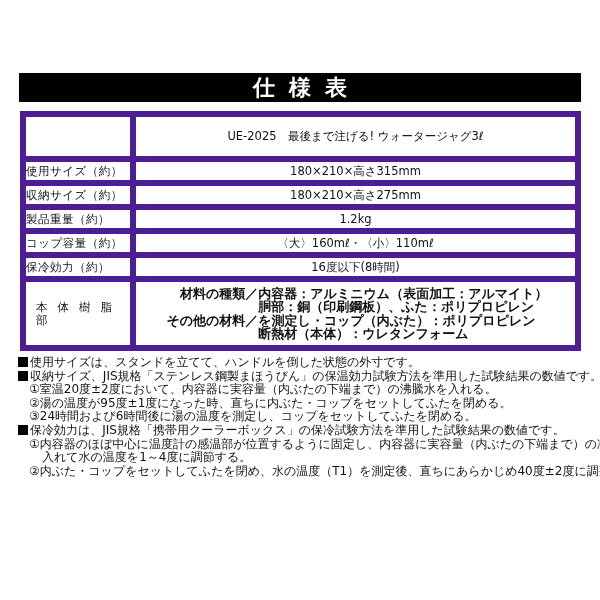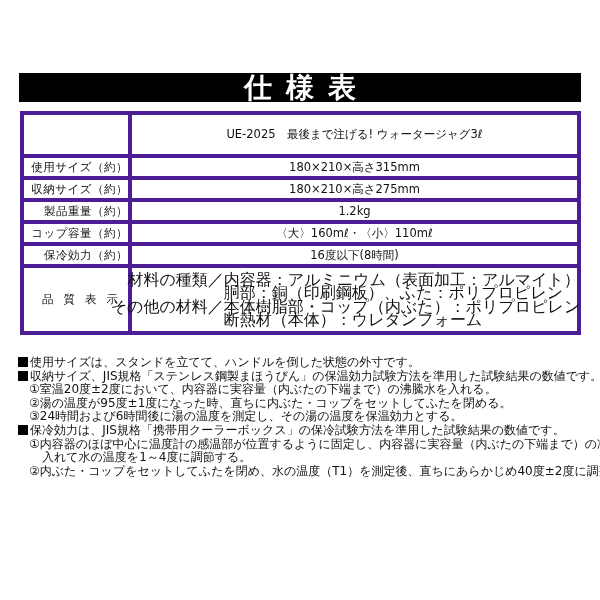--- a/index.html
+++ b/index.html
@@ -7,40 +7,40 @@
     width: 600px; height: 600px; position: relative; overflow: hidden;
     font-family: "DejaVu Sans", "Liberation Sans", sans-serif;
     color: #111111;
   }
   .title-bar {
     position: absolute; left: 19px; top: 73px; width: 562px; height: 29px;
     background: #000000; color: #ffffff;
     display: flex; align-items: center; justify-content: center;
   }
   .title-bar span {
-    font-size: 28px; letter-spacing: 14px; padding-left: 14px; font-weight: bold;
+    font-size: 22px; letter-spacing: 14px; padding-left: 14px; font-weight: bold;
   }
   table.spec {
     position: absolute; left: 20px; top: 111px; width: 561px;
     border-collapse: collapse; table-layout: fixed;
     border: 1.5px solid #222222;
   }
   table.spec td {
-    border: 4px solid #4c1d95; padding: 0; font-size: 11.5px; line-height: 1.1;
+    border: 6px solid #4c1d95; padding: 0; font-size: 11.5px; line-height: 1.1;
   }
-  td.lbl { width: 104px; text-align: right; letter-spacing: 0.5px; }
+  td.lbl { width: 104px; text-align: left; letter-spacing: 0.5px; }
   td.val { text-align: center; }
   tr.hdr td { height: 39px; }
   tr.row td { height: 18px; }
   tr.qual td { height: 63px; }
   td.lbl.wide { letter-spacing: 10px; padding-left: 10px; }
   .qual-grid {
     display: grid; grid-template-columns: 125px auto; justify-content: center;
     margin-left: -30px;
-    font-size: 16px; line-height: 13.5px; text-align: left;
+    font-size: 13px; line-height: 13.5px; text-align: left; font-weight: bold;
   }
   .qual-grid .k { text-align: right; white-space: nowrap; }
   .qual-grid .v { white-space: nowrap; }
   .notes {
     position: absolute; left: 18px; top: 356px; width: 570px;
     font-size: 12px; line-height: 13.6px; white-space: nowrap;
   }
   .notes .n0 { padding-left: 0; }
   .notes .n1 { padding-left: 11px; }
   .notes .n2 { padding-left: 24px; }
@@ -73,40 +73,40 @@
   </tr>
   <tr class="row">
     <td class="lbl">コップ容量（約）</td>
     <td class="val">〈大〉160mℓ・〈小〉110mℓ</td>
   </tr>
   <tr class="row">
     <td class="lbl">保冷効力（約）</td>
     <td class="val">16度以下(8時間)</td>
   </tr>
   <tr class="qual">
-    <td class="lbl wide">品質表示</td>
+    <td class="lbl wide">本体樹脂部</td>
     <td class="val">
       <div class="qual-grid">
         <span class="k">材料の種類／</span>
         <span class="v">内容器：アルミニウム（表面加工：アルマイト）</span>
         <span class="k"></span>
         <span class="v">胴部：銅（印刷鋼板）、ふた：ポリプロピレン</span>
         <span class="k">その他の材料／</span>
-        <span class="v">本体樹脂部・コップ（内ぶた）：ポリプロピレン</span>
+        <span class="v">を測定し・コップ（内ぶた）：ポリプロピレン</span>
         <span class="k"></span>
         <span class="v">断熱材（本体）：ウレタンフォーム</span>
       </div>
     </td>
   </tr>
 </tbody>
   </table>
 
 <div class="notes">
   <div class="n0"><span class="sq"></span><span>使用サイズは、スタンドを立てて、ハンドルを倒した状態の外寸です。</span></div>
   <div class="n0"><span class="sq"></span><span>収納サイズ、JIS規格「ステンレス鋼製まほうびん」の保温効力試験方法を準用した試験結果の数値です。</span></div>
   <div class="n1">①室温20度±2度において、内容器に実容量（内ぶたの下端まで）の沸騰水を入れる。</div>
   <div class="n1">②湯の温度が95度±1度になった時、直ちに内ぶた・コップをセットしてふたを閉める。</div>
-  <div class="n1">③24時間および6時間後に湯の温度を測定し、その湯の温度を保温効力とする。</div>
+  <div class="n1">③24時間および6時間後に湯の温度を測定し、コップをセットしてふたを閉める。</div>
   <div class="n0"><span class="sq"></span><span>保冷効力は、JIS規格「携帯用クーラーボックス」の保冷試験方法を準用した試験結果の数値です。</span></div>
   <div class="n1">①内容器のほぼ中心に温度計の感温部が位置するように固定し、内容器に実容量（内ぶたの下端まで）の冷水を</div>
   <div class="n2">入れて水の温度を1～4度に調節する。</div>
   <div class="n1">②内ぶた・コップをセットしてふたを閉め、水の温度（T1）を測定後、直ちにあらかじめ40度±2度に調整された</div>
 </div>
 
 </body></html>

